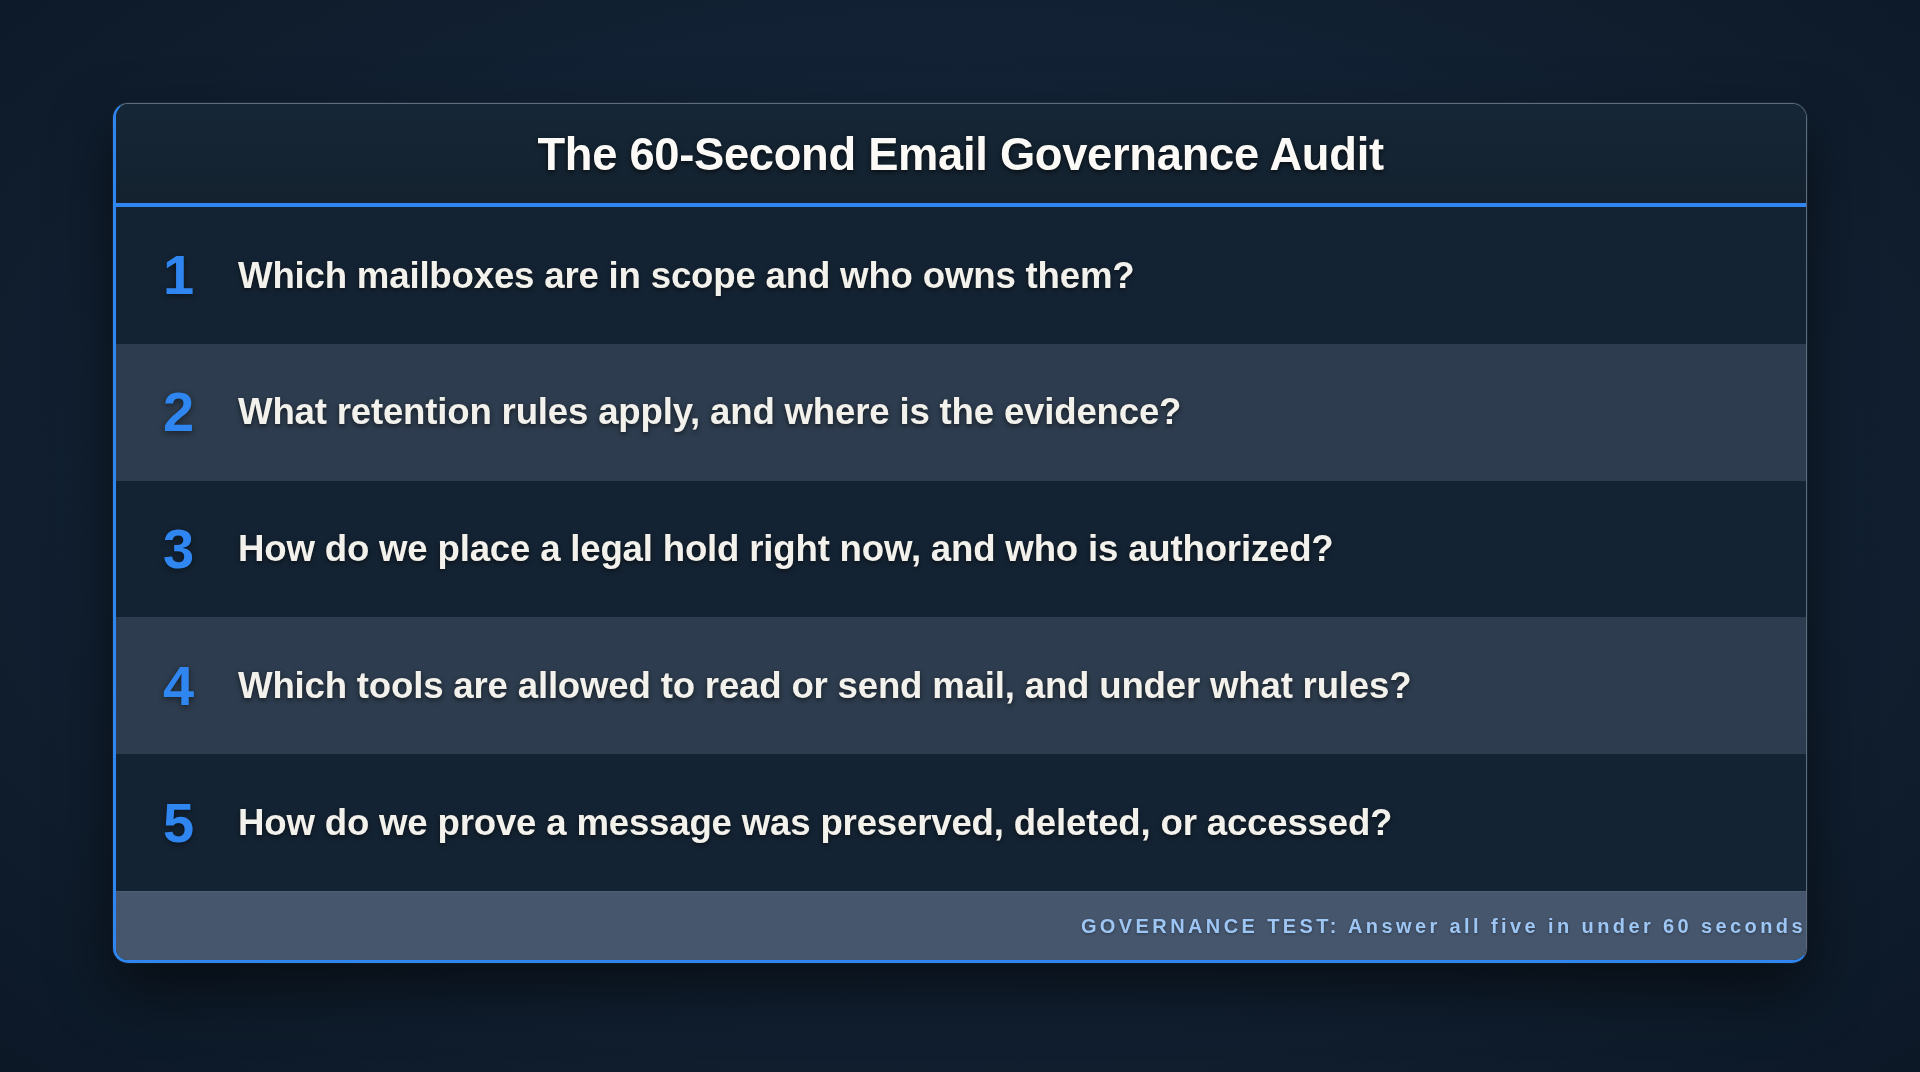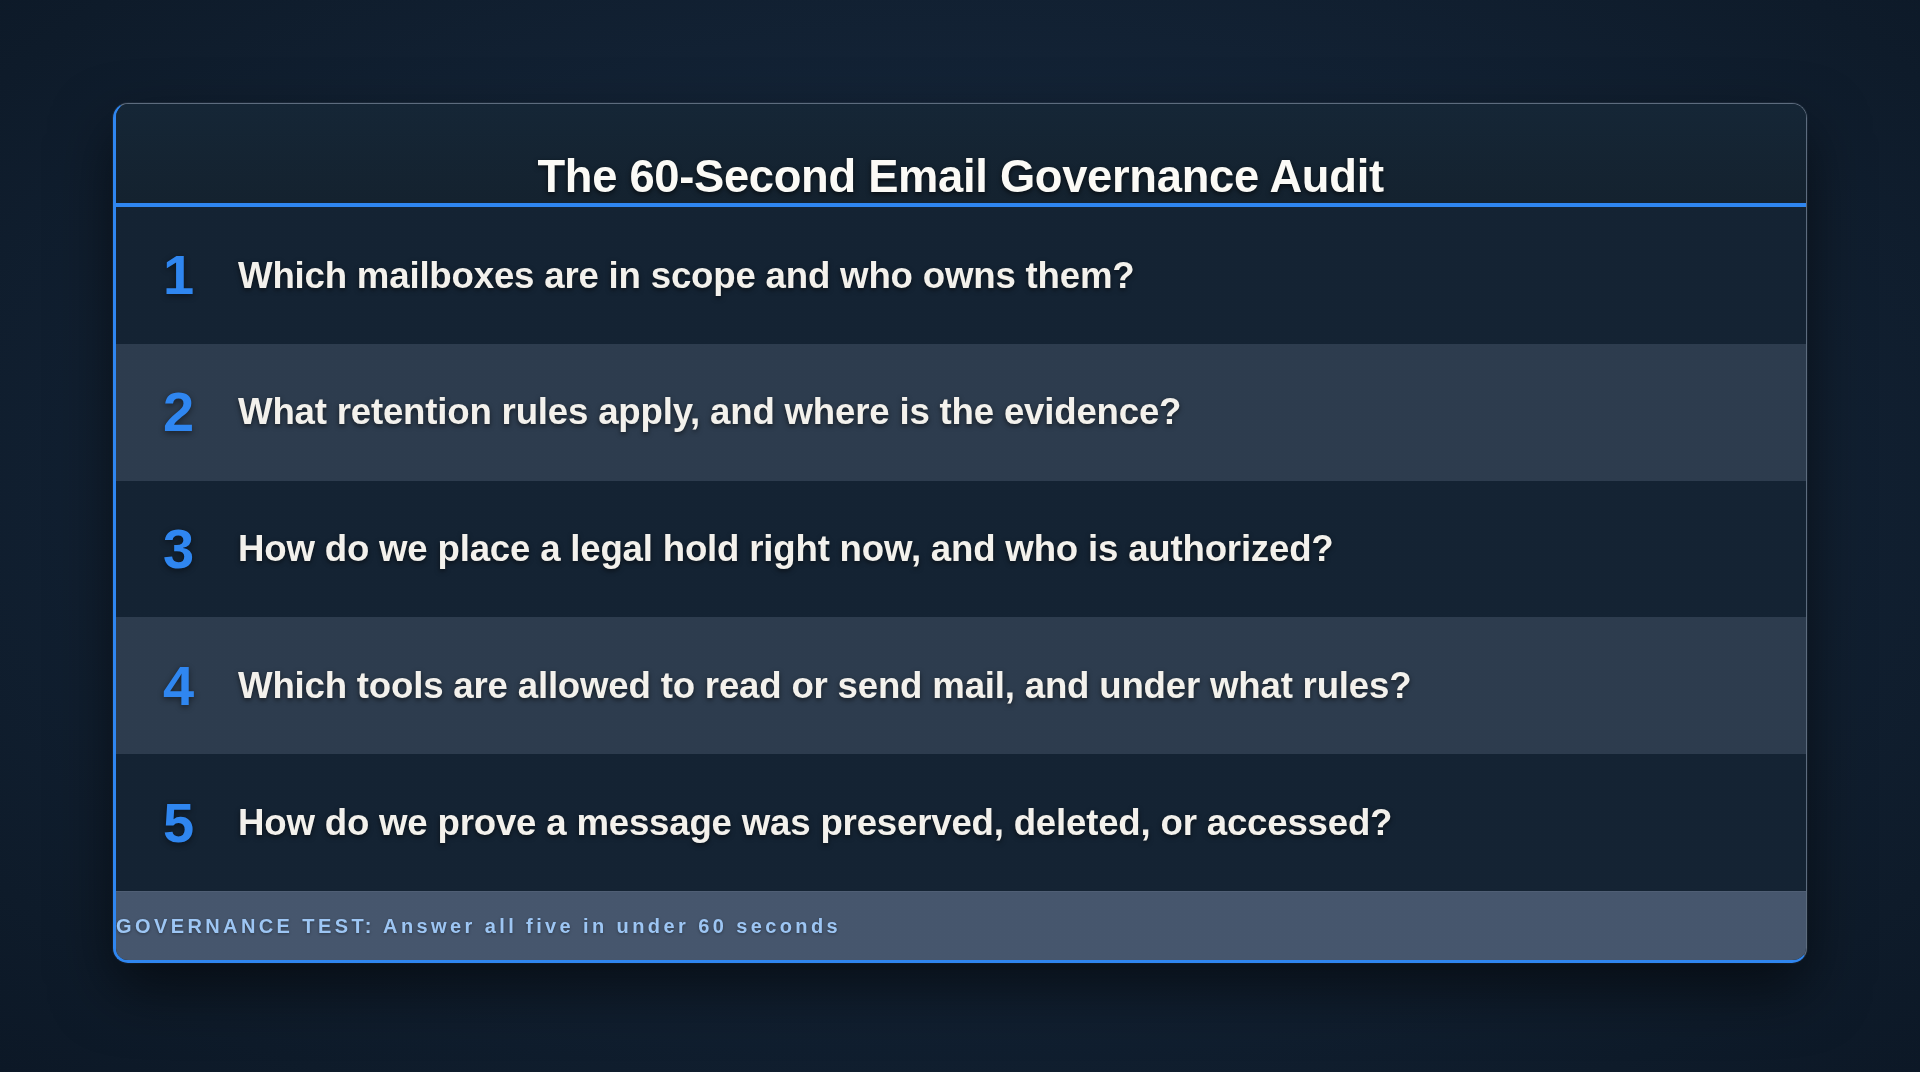--- a/index.html
+++ b/index.html
@@ -54,21 +54,21 @@
     flex-direction:column;
     z-index:5;
   }
 
   
   .card-header{
     height:99px;
     flex:0 0 99px;
     background:linear-gradient(180deg,#152636 0%,#14222f 100%);
     display:flex;
-    align-items:flex-end;
+    align-items:center;
     justify-content:center;
     position:relative;
   }
   .card-title{
     font-size:46px;
     font-weight:700;
     color:#fbfaf6;
     letter-spacing:-0.3px;
     text-shadow:0 2px 5px rgba(0,0,0,.65);
     white-space:nowrap;
@@ -119,21 +119,21 @@
     transform-origin:left center;
   }
 
   
   .card-footer{
     flex:0 0 69px;
     height:69px;
     background:#46566d;
     display:flex;
     align-items:center;
-    justify-content:flex-start;
+    justify-content:flex-end;
     border-top:1px solid rgba(255,255,255,.05);
   }
   .footer-text{
     font-size:20px;
     font-weight:700;
     color:#9dc6f4;
     letter-spacing:3.4px;
     white-space:nowrap;
     text-shadow:0 1px 3px rgba(0,0,0,.35);
   }

